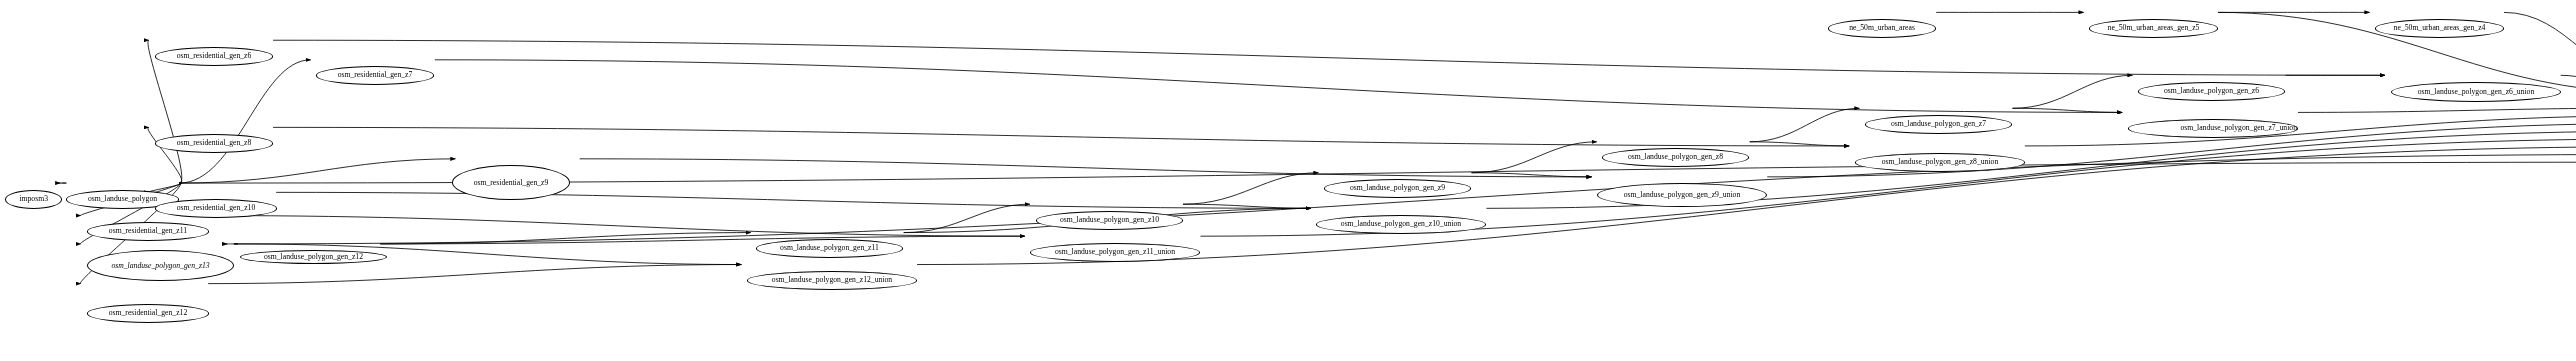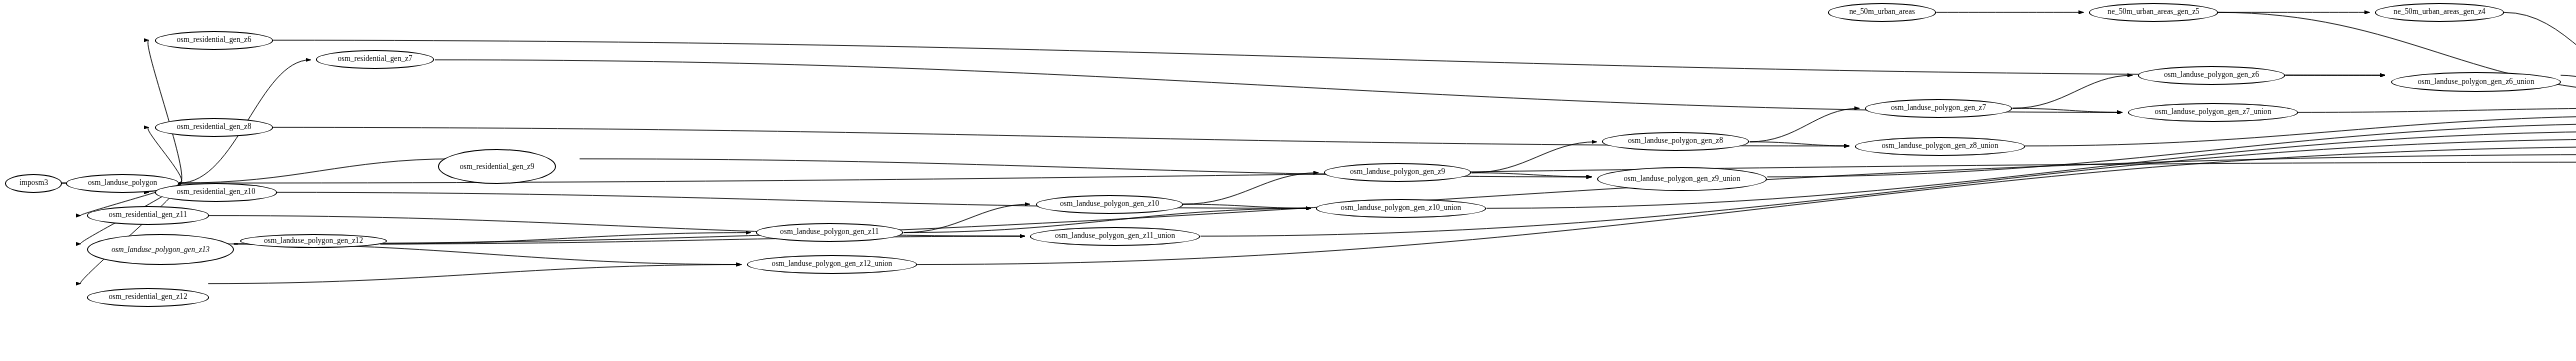--- a/index.html
+++ b/index.html
@@ -8,20 +8,21 @@
   svg#wires{position:absolute;left:0;top:0;width:2741px;height:362px;}
   .node{
     position:absolute;
     display:flex;align-items:center;justify-content:center;
     background:#ffffff;
     border:0.8px solid #000;
     border-radius:50%;
     box-sizing:border-box;
     white-space:nowrap;
     color:#000;
+    margin-top:16px;
   }
   .node span{font-family:"Liberation Serif", serif;font-size:7.7px;line-height:1;}
 </style>
 </head>
 <body>
 
 <div id="canvas">
   <svg id="wires" viewBox="0 0 5320 702" preserveAspectRatio="none">
     <defs>
       <marker id="ah" markerWidth="11" markerHeight="8" refX="10" refY="4" orient="auto" markerUnits="userSpaceOnUse">
@@ -99,21 +100,21 @@
       </div>
       <div class="node" style="left: 87px; top: 234px; width: 147px; height: 31px; font-style: italic;">
         <span>osm_landuse_polygon_gen_z13</span>
       </div>
       <div class="node" style="left: 240px; top: 234px; width: 147px; height: 14px;">
         <span>osm_landuse_polygon_gen_z12</span>
       </div>
       <div class="node" style="left: 316px; top: 50px; width: 118px; height: 18.5px;">
         <span>osm_residential_gen_z7</span>
       </div>
-      <div class="node" style="left: 438px; top: 149px; width: 118px; height: 35px;">
+      <div class="node" style="left: 452px; top: 149px; width: 118px; height: 35px;">
         <span>osm_residential_gen_z9</span>
       </div>
       <div class="node" style="left: 756px; top: 223px; width: 147px; height: 18.5px;">
         <span>osm_landuse_polygon_gen_z11</span>
       </div>
       <div class="node" style="left: 747px; top: 255px; width: 170px; height: 18.5px;">
         <span>osm_landuse_polygon_gen_z12_union</span>
       </div>
       <div class="node" style="left: 1036px; top: 195px; width: 147px; height: 18.5px;">
         <span>osm_landuse_polygon_gen_z10</span>
@@ -135,24 +136,24 @@
       </div>
       <div class="node" style="left: 1865px; top: 99px; width: 147px; height: 18.5px;">
         <span>osm_landuse_polygon_gen_z7</span>
       </div>
       <div class="node" style="left: 1855px; top: 137px; width: 170px; height: 18.5px;">
         <span>osm_landuse_polygon_gen_z8_union</span>
       </div>
       <div class="node" style="left: 2138px; top: 66px; width: 147px; height: 18.5px;">
         <span>osm_landuse_polygon_gen_z6</span>
       </div>
-      <div class="node" style="left: 2128px; top: 103px; width: 170px; height: 18.5px;">
+      <div class="node" style="left: 2128px; top: 103px; width: 170px; height: 18.5px; justify-content: flex-end;">
         <span>osm_landuse_polygon_gen_z7_union</span>
       </div>
-      <div class="node" style="left: 2391px; top: 72px; width: 170px; height: 20px;">
+      <div class="node" style="left: 2391px; top: 66px; width: 170px; height: 20px;">
         <span>osm_landuse_polygon_gen_z6_union</span>
       </div>
       <div class="node" style="left: 1828px; top: 3.1px; width: 108px; height: 18.5px;">
         <span>ne_50m_urban_areas</span>
       </div>
       <div class="node" style="left: 2089px; top: 3.1px; width: 129px; height: 18.5px;">
         <span>ne_50m_urban_areas_gen_z5</span>
       </div>
       <div class="node" style="left: 2375px; top: 3.1px; width: 129px; height: 18.5px;">
         <span>ne_50m_urban_areas_gen_z4</span>

